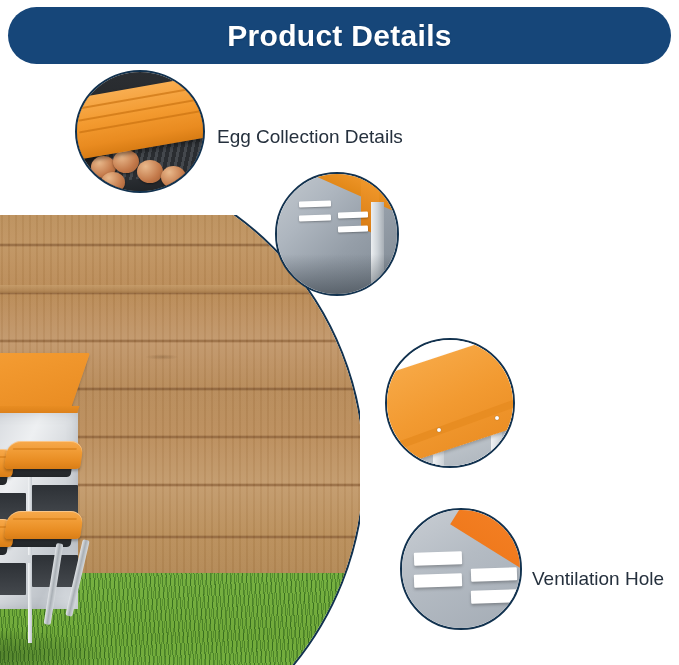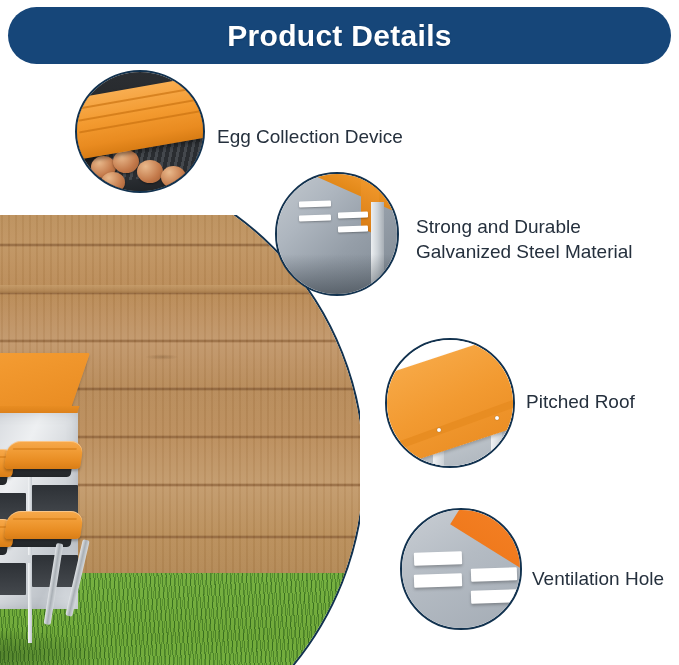--- a/index.html
+++ b/index.html
@@ -354,47 +354,44 @@
     <div class="c1-egg" style="left:60px; top:88px; width:26px; height:23px;"></div>
     <div class="c1-egg" style="left:84px; top:94px; width:25px; height:22px;"></div>
     <div class="c1-egg" style="left:24px; top:100px; width:24px; height:21px;"></div>
     <div class="c1-egg" style="left:106px; top:100px; width:24px; height:21px;"></div>
     <div class="c1-lid">
       <div class="c1-lid-line" style="top:10px;"></div>
       <div class="c1-lid-line" style="top:22px;"></div>
       <div class="c1-lid-line" style="top:34px;"></div>
     </div>
   </div>
-  <div class="label" id="label-1">Egg Collection Device</div>
+  <div class="label" id="label-1">Egg Collection Details</div>
 
   <div class="callout" id="callout-2">
     <div class="c2-panel"></div>
     <div class="c2-roof"></div>
     <div class="c2-roof-edge"></div>
     <div class="c2-post"></div>
     <div class="c2-vent v1"></div>
     <div class="c2-vent v2"></div>
     <div class="c2-vent v3"></div>
     <div class="c2-vent v4"></div>
     <div class="c2-shadow"></div>
   </div>
-  <div class="label" id="label-2">Strong and Durable
-Galvanized Steel Material</div>
 
   <div class="callout" id="callout-3">
     <div class="c3-sky"></div>
     <div class="c3-wall"></div>
     <div class="c3-post" style="left:46px; top:92px;"></div>
     <div class="c3-post" style="left:104px; top:80px;"></div>
     <div class="c3-roof"></div>
     <div class="c3-roof-band"></div>
     <div class="c3-screw" style="left:50px; top:88px;"></div>
     <div class="c3-screw" style="left:108px; top:76px;"></div>
   </div>
-  <div class="label" id="label-3">Pitched Roof</div>
 
   <div class="callout" id="callout-4">
     <div class="c4-panel"></div>
     <div class="c4-orange"></div>
     <div class="c4-vent v1"></div>
     <div class="c4-vent v2"></div>
     <div class="c4-vent v3"></div>
     <div class="c4-vent v4"></div>
   </div>
   <div class="label" id="label-4">Ventilation Hole</div>

